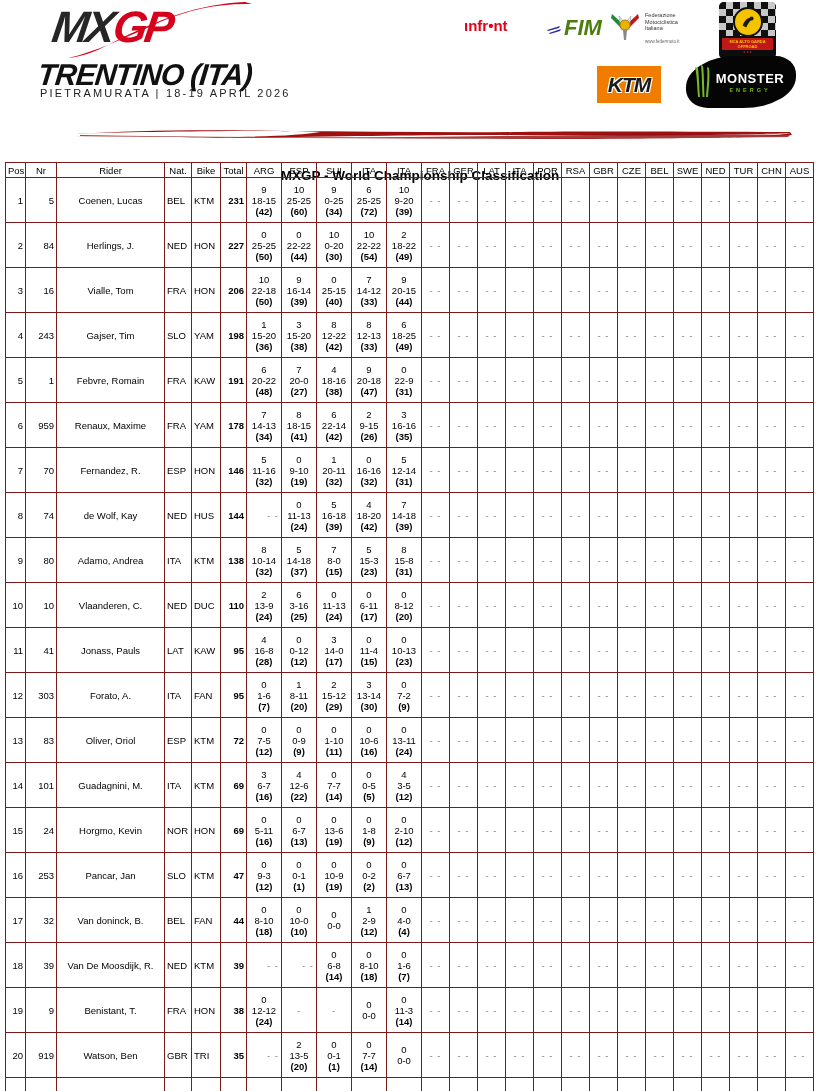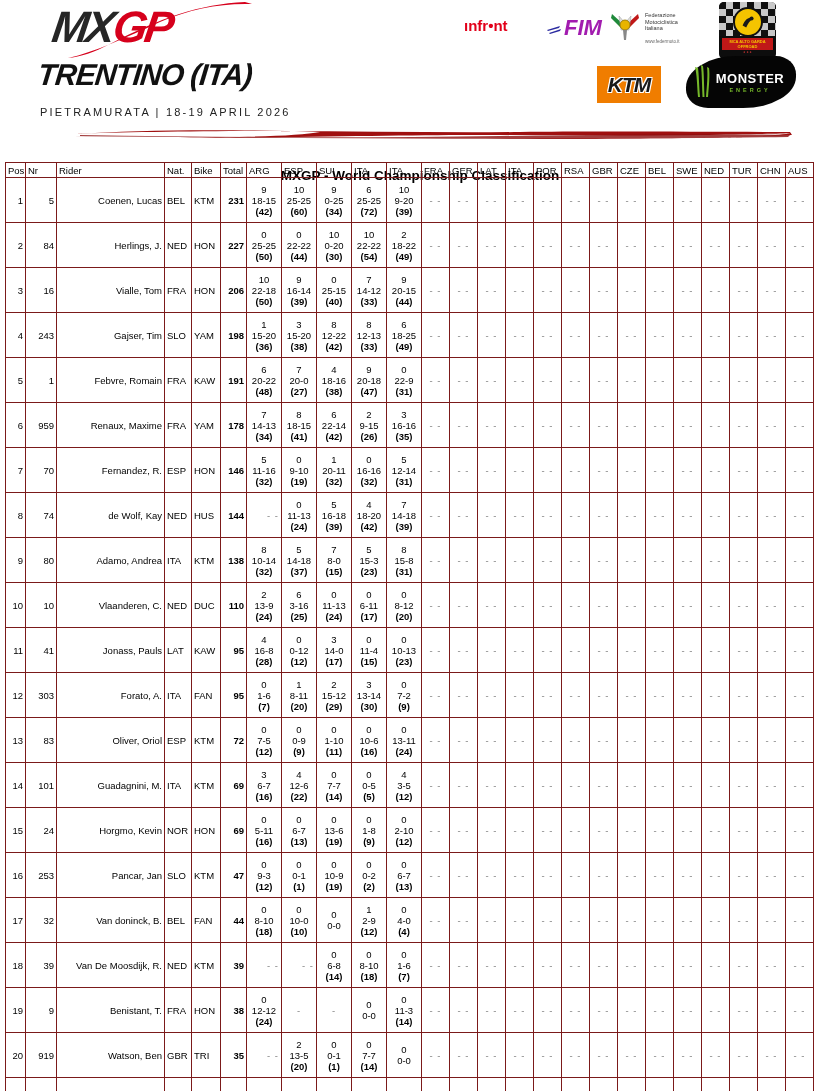--- a/index.html
+++ b/index.html
@@ -10,27 +10,27 @@
   }
   
   .mxgp-logo { position:absolute; left:52px; top:2px; width:210px; height:58px;
     font-style:italic; font-weight:900; font-size:44px; letter-spacing:-3px;
     transform:skewX(-8deg); white-space:nowrap; }
   .mxgp-logo .mx { color:#262626; }
   .mxgp-logo .gp { color:#d6001c; }
   .mxgp-swoosh { position:absolute; left:40px; top:0; width:230px; height:62px; pointer-events:none; }
   .event-title { position:absolute; left:38px; top:58px; font-style:italic; font-weight:900;
     font-size:30px; letter-spacing:-1px; color:#111; transform:skewX(-6deg); }
-  .event-subtitle { position:absolute; left:40px; top:106px; font-size:11px; letter-spacing:2.2px;
+  .event-subtitle { position:absolute; left:40px; top:87px; font-size:11px; letter-spacing:2.2px;
     color:#222; font-weight:500; }
   
   .infront { position:absolute; left:464px; top:17px; font-size:15px; font-weight:800;
     color:#e2001a; letter-spacing:0; }
   .fim { position:absolute; left:546px; top:15px; display:flex; align-items:center; }
-  .fim-text { color:#a21caf; font-style:italic; font-weight:900; font-size:22px; letter-spacing:0; }
+  .fim-text { color:#4d7c0f; font-style:italic; font-weight:900; font-size:22px; letter-spacing:0; }
   .fmi { position:absolute; left:610px; top:6px; width:100px; height:52px; display:flex; gap:5px; }
   .fmi-eagle { width:30px; height:36px; margin-top:2px; }
   .fmi-texts { font-size:5.5px; line-height:6.5px; color:#333; padding-top:6px; }
   .fmi-url { font-size:4.5px; color:#666; margin-top:7px; }
   .club-badge { position:absolute; left:719px; top:2px; width:57px; height:57px; background:#0d0d0d;
     border-radius:5px; overflow:hidden; }
   .club-checker { position:absolute; inset:0 0 40% 0;
     background:repeating-conic-gradient(#e9e9e9 0% 25%, #111 25% 50%) 0 0/14px 14px; opacity:.85; }
   .club-circle { position:absolute; left:50%; top:5px; transform:translateX(-50%); width:30px; height:30px;
     border-radius:50%; background:#f5c400; border:2px solid #111; }
@@ -50,26 +50,26 @@
   .monster-words { text-align:center; padding-right:6px; }
   .monster-name { color:#fff; font-weight:700; font-size:13px; letter-spacing:.5px; }
   .monster-energy { color:#76b82a; font-weight:bold; font-size:5.5px; letter-spacing:3px; margin-top:1px; }
   .brush { position:absolute; left:0; top:126px; width:840px; height:16px; }
   
   .doc-title { position:absolute; left:0; top:144px; width:100%; text-align:center;
     font-size:13.5px; font-weight:bold; color:#000;margin-top:24px; }
   table.cls { position:absolute; left:5px; top:162px; border-collapse:collapse; table-layout:fixed;
     width:808px; font-size:9.5px; }
   .cls th, .cls td { border:1px solid #7b1a1a; padding:0 2px; overflow:hidden; }
-  .cls th { font-weight:normal; text-align:left; height:15px; padding:1px 2px; white-space:nowrap; }
+  .cls th { font-weight:normal; text-align:center; height:15px; padding:1px 2px; white-space:nowrap; }
   .cls tbody tr { height:45px; }
   .cls tbody td { vertical-align:middle; }
   .b { font-weight:bold; }
   .num { text-align:right; }
-  .rider { text-align:right; white-space:nowrap; }
+  .rider { text-align:center; white-space:nowrap; }
   .gp { text-align:center; padding:0 1px; }
   .gp .ln { line-height:11px; }
   .dash { color:#7f7f7f; letter-spacing:1px; white-space:nowrap; }
   .dashcell { text-align:right; padding-right:3px; }
   .fut { text-align:center; color:#7f7f7f; letter-spacing:1px; white-space:nowrap; }
   .cls tr.partial { height:40px; }
 </style>
 </head>
 <body>
 

